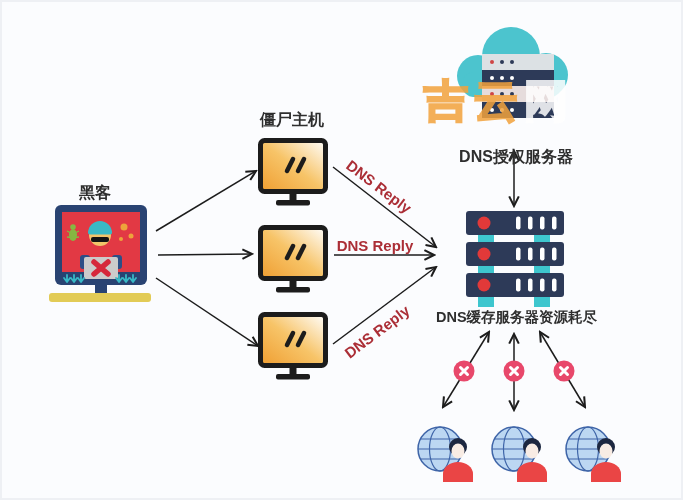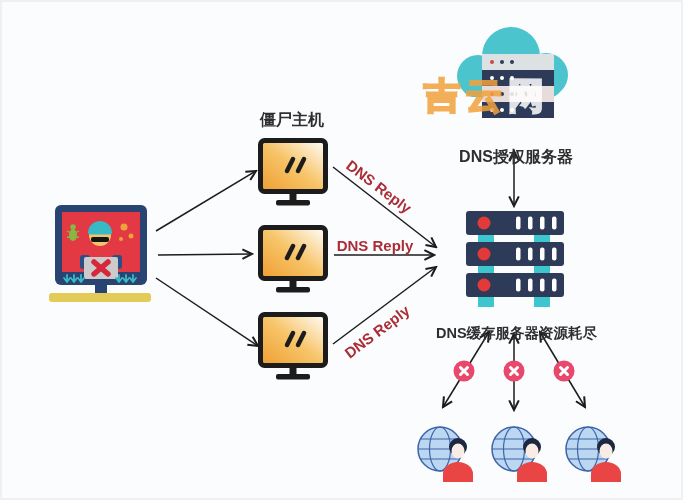--- a/index.html
+++ b/index.html
@@ -27,21 +27,21 @@
     font-weight:700;
     font-size:15px;
     color:#ab2e36;
     text-align:center;
     white-space:nowrap;
   }
   .reply.rot-down{transform:rotate(37deg);}
   .reply.rot-up{transform:rotate(-37deg);}
   .wm{
     position:absolute;left:424px;top:72px;
-    font-weight:800;font-size:36px;letter-spacing:6px;
+    font-weight:800;font-size:44px;letter-spacing:6px;
     opacity:.85;white-space:nowrap;
     pointer-events:none;
   }
   .wm .wm-o{color:transparent;-webkit-text-stroke:2.5px #f2a23c;}
   .wm .wm-w{color:transparent;-webkit-text-stroke:2.5px #ffffff;}
 </style>
 </head>
 <body>
 
 <div class="stage">
@@ -196,21 +196,22 @@
       <path d="M-3.5,-3.5 L3.5,3.5 M3.5,-3.5 L-3.5,3.5" stroke="#fff" stroke-width="3" stroke-linecap="round"></path>
     </g>
     <g transform="translate(564,371)">
       <circle r="10.5" fill="#e8486b"></circle>
       <path d="M-3.5,-3.5 L3.5,3.5 M3.5,-3.5 L-3.5,3.5" stroke="#fff" stroke-width="3" stroke-linecap="round"></path>
     </g>
   </svg>
 
   <div class="wm"><span class="wm-o">吉</span><span class="wm-o">云</span><span class="wm-w">网</span></div>
 
+  <div class="lbl" style="left:45px;top:183px;width:100px;">黑客</div>
   <div class="lbl" style="left:242px;top:110px;width:100px;">僵尸主机</div>
   <div class="lbl" style="left:426px;top:127px;width:180px;margin-top:20px;">DNS授权服务器</div>
-  <div class="lbl lbl-small" style="left:414px;top:308px;width:205px;margin-top:16px;">DNS缓存服务器资源耗尽</div>
+  <div class="lbl lbl-small" style="left:414px;top:308px;width:205px;">DNS缓存服务器资源耗尽</div>
 
   <div class="reply rot-down" style="left:336px;top:178px;">DNS Reply</div>
   <div class="reply" style="left:332px;top:237px;">DNS Reply</div>
   <div class="reply rot-up" style="left:334px;top:323px;">DNS Reply</div>
 
 </div>
 
 </body></html>

